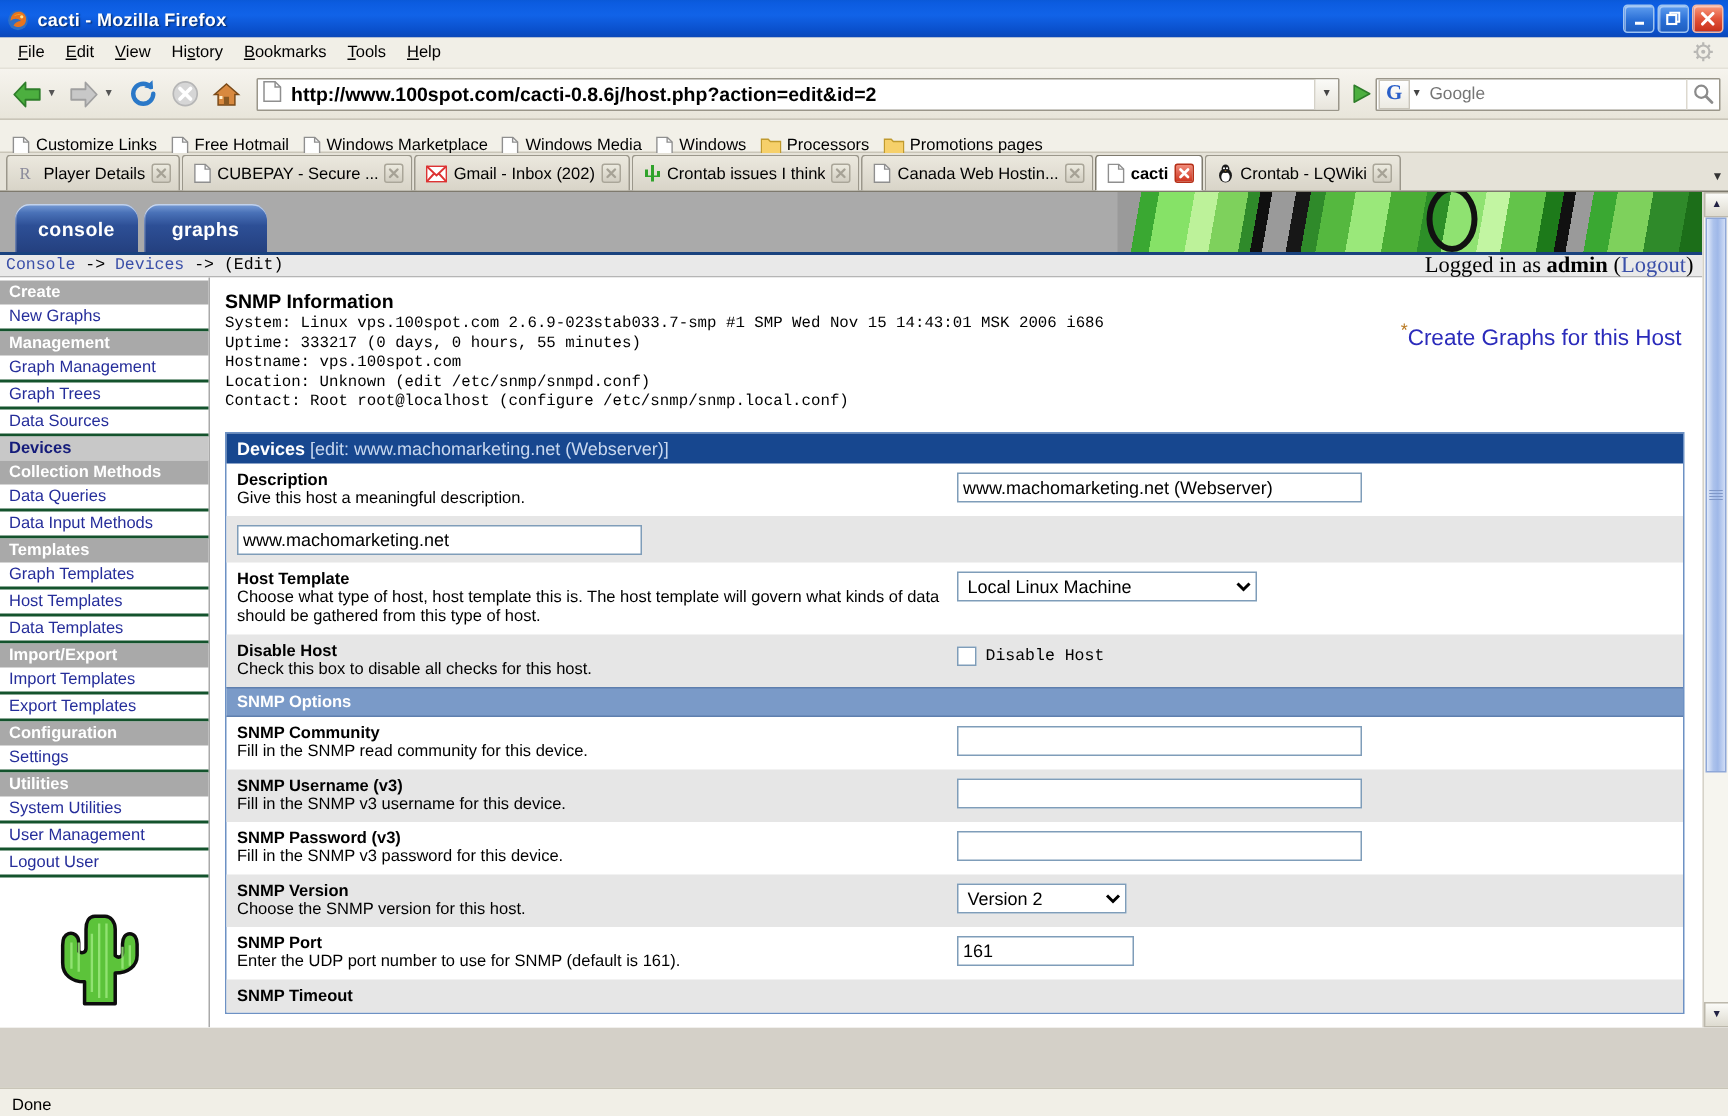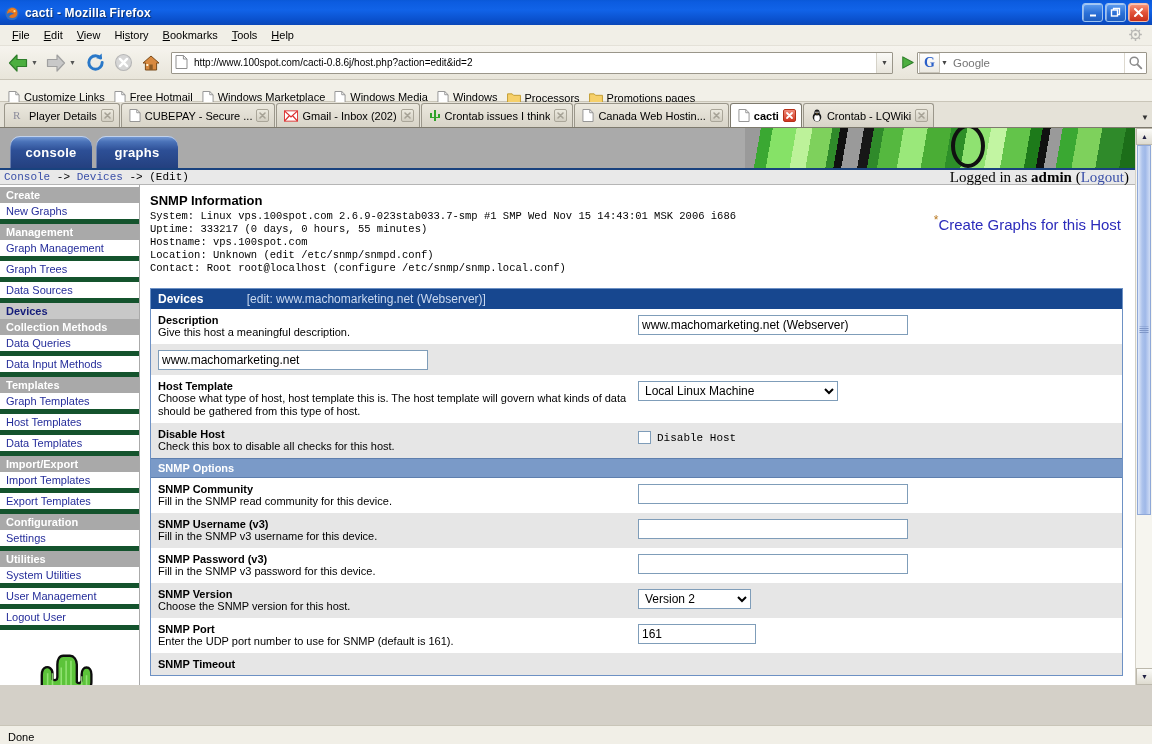--- a/index.html
+++ b/index.html
@@ -87,22 +87,22 @@
   .urlbar {
     flex: 1 1 auto; height: 22px;
     background: #fff; border: 1px solid #9a968a;
     display: flex; align-items: center;
     margin: 0 4px 0 6px;
     border-radius: 1px;
   }
   .urlbar .doc-ico { margin: 0 4px 0 3px; flex: 0 0 auto; }
   .urlbar input {
     flex: 1; border: none; outline: none;
-    font-family: "Liberation Sans", sans-serif; font-size: 10px;
-    color: #000; background: transparent;
+    font-family: "Liberation Sans", sans-serif; font-size: 13px;
+    color: #000; background: transparent; font-weight: bold;
   }
   .urlbar .url-caret {
     width: 16px; height: 20px; border-left: 1px solid #d5d2c8;
     display: flex; align-items: center; justify-content: center;
     font-size: 7px; color: #444;
     background: linear-gradient(to bottom,#fafaf7,#e8e5dc);
   }
   .go-btn { width: 20px; height: 22px; display: flex; align-items: center; justify-content: center; }
   .searchbar {
     width: 230px; height: 22px;
@@ -256,21 +256,21 @@
   }
   .sec-head {
     background: #a9a9a9;
     color: #fff; font-weight: bold; font-size: 11px;
     padding: 2px 6px;
     font-family: "Liberation Sans", sans-serif;
   }
   .sb-item {
     padding: 2px 6px; font-size: 11px;
     color: #252d9a;
-    border-bottom: 5px solid #14532d;
+    border-bottom: 2px solid #14532d;
     font-family: "Liberation Sans", sans-serif;
   }
   .sb-item.current {
     background: #c8c8c8; color: #141b7a; font-weight: bold;
     border-bottom: none;
   }
   .cactus-wrap { padding-top: 18px; display: flex; justify-content: center; }
 
   .content {
     flex: 1; padding: 8px 12px 0 10px;
@@ -297,21 +297,21 @@
     margin-top: 13px;
     border: 1px solid #6d91c4;
     background: #fff;
   }
   .fb-title {
     background: #17478f; color: #fff;
     font-size: 12px; padding: 3px 7px;
     font-family: "Liberation Sans", sans-serif;
   }
   .fb-title b { font-weight: bold; }
-  .fb-title span.sub { font-weight: normal; color: #c9d8ef; margin-left: 40px; }
+  .fb-title span.sub { font-weight: normal; color: #c9d8ef; }
   .subhead {
     background: #7a9ac8; color: #fff;
     font-size: 11px; font-weight: bold;
     padding: 3px 7px;
     border-top: 1px solid #5e7fae;
     border-bottom: 1px solid #5e7fae;
     font-family: "Liberation Sans", sans-serif;
   }
   .frow {
     display: flex; align-items: flex-start;

